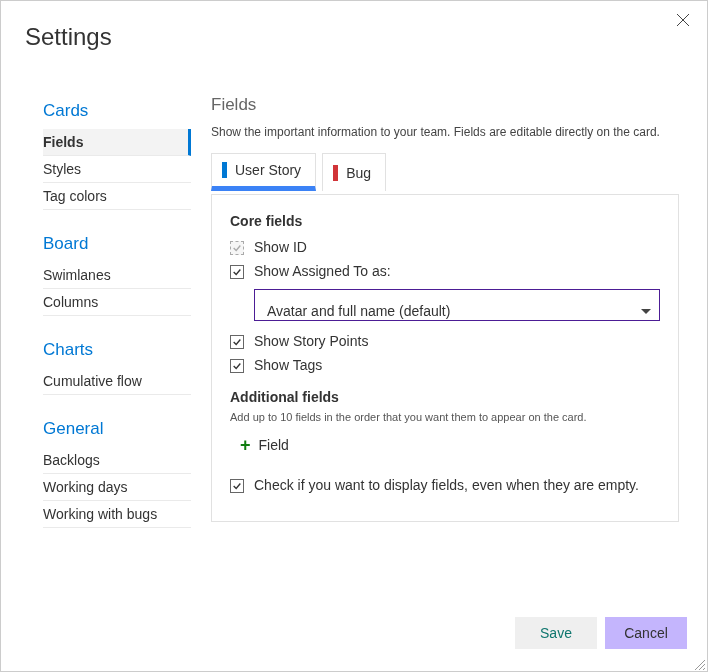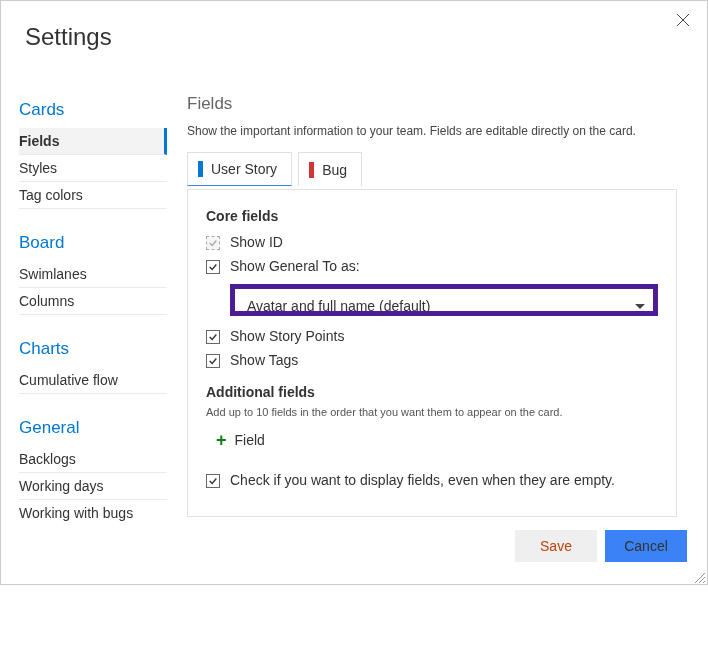--- a/index.html
+++ b/index.html
@@ -5,21 +5,21 @@
   * { box-sizing: border-box; }
   html, body {
     margin: 0; padding: 0;
     width: 708px; height: 672px;
     font-family: "Segoe UI", Arial, sans-serif;
     font-size: 14px;
     color: #323130;
     background: #fff;
   }
   .dialog {
-    width: 708px; height: 585px;
+    width: 708px; height: 672px;
     border: 1px solid #ccc;
     position: relative;
     background: #fff;
     display: flex;
     flex-direction: column;
   }
   .dialog-close {
     position: absolute;
     top: 10px; right: 14px;
     width: 20px; height: 20px;
@@ -32,20 +32,21 @@
     font-weight: 300;
     color: #333;
     padding: 22px 0 0 24px;
     height: 70px;
   }
   .body {
     display: flex;
     flex: 1 1 auto;
     padding: 0 28px 0 18px;
     overflow: hidden;
+    margin-left: 24px;
   }
   .sidebar {
     width: 148px;
     padding-top: 24px;
   }
   .section-header {
     color: #0078d4;
     font-size: 17px;
     font-weight: 400;
     padding: 6px 0 8px 0;
@@ -93,21 +94,21 @@
     padding: 8px 14px 8px 10px;
     background: #fff;
     display: flex;
     align-items: center;
     gap: 8px;
     cursor: pointer;
     font-size: 14px;
     color: #333;
   }
   .tab.active {
-    border-bottom: 1px solid #3b82f6;
+    border-bottom: 5px solid #3b82f6;
     position: relative;
     z-index: 2;
   }
   .tab-content {
     border: 1px solid #e1e1e1;
     margin-top: -1px;
     padding: 18px 18px 24px 18px;
     max-width: 490px;
   }
   .tab-marker {
@@ -147,21 +148,21 @@
   }
   .checkbox svg { width: 10px; height: 10px; stroke: #333; stroke-width: 1.6; fill: none; }
   .checkbox.disabled svg { stroke: #aaa; }
   .note {
     font-size: 11px;
     color: #555;
     margin: 2px 0 8px 0;
   }
   .select {
     margin: 6px 0 8px 24px;
-    border: 5px solid #4c1d95;
+    border: 1px solid #4c1d95;
     height: 32px;
     display: flex;
     align-items: center;
     justify-content: space-between;
     padding: 12px 8px 0 12px;
     font-size: 14px;
     color: #333;
     cursor: pointer;
     max-width: 430px;
   }
@@ -198,24 +199,24 @@
   .btn {
     min-width: 82px;
     height: 32px;
     font-size: 14px;
     border: none;
     cursor: pointer;
     font-family: inherit;
   }
   .btn-save {
     background: #efefef;
-    color: #c2410c;
+    color: #0f766e;
   }
   .btn-cancel {
-    background: #3b82f6;
+    background: #c4b5fd;
     color: #333;
   }
   .resize-grip {
     position: absolute;
     right: 2px; bottom: 2px;
     width: 12px; height: 12px;
   }
   .resize-grip svg { width: 12px; height: 12px; }
 </style>
 </head>
@@ -292,21 +293,21 @@
           </span>
           <span>Show ID</span>
         </div>
 
         <div class="checkbox-row">
           <span class="checkbox">
             <svg viewBox="0 0 12 12">
                 <polyline points="2,6 5,9 10,3"></polyline>
               </svg>
           </span>
-          <span>Show General To as:</span>
+          <span>Show Assigned To as:</span>
         </div>
 
         <div class="select">
           <span>Avatar and full name (default)</span>
           <span class="caret-down"></span>
         </div>
 
         <div class="checkbox-row">
           <span class="checkbox">
             <svg viewBox="0 0 12 12">

